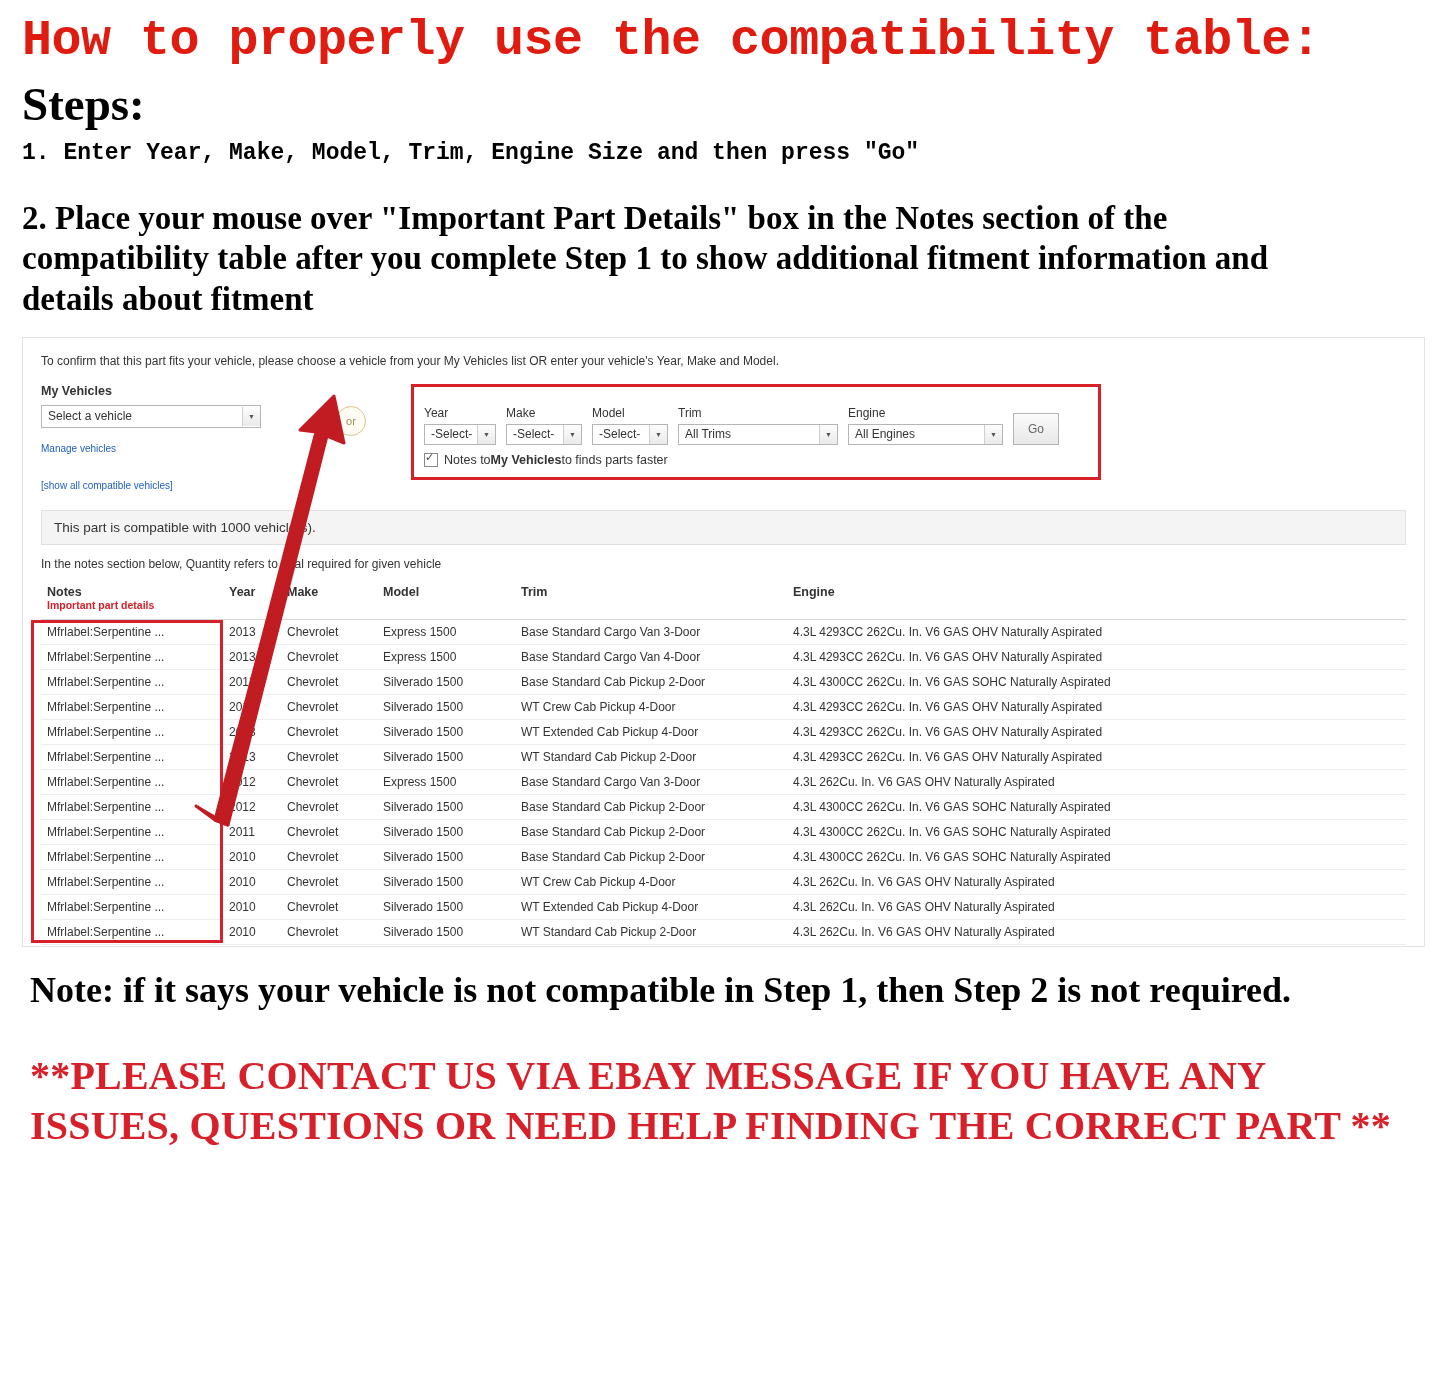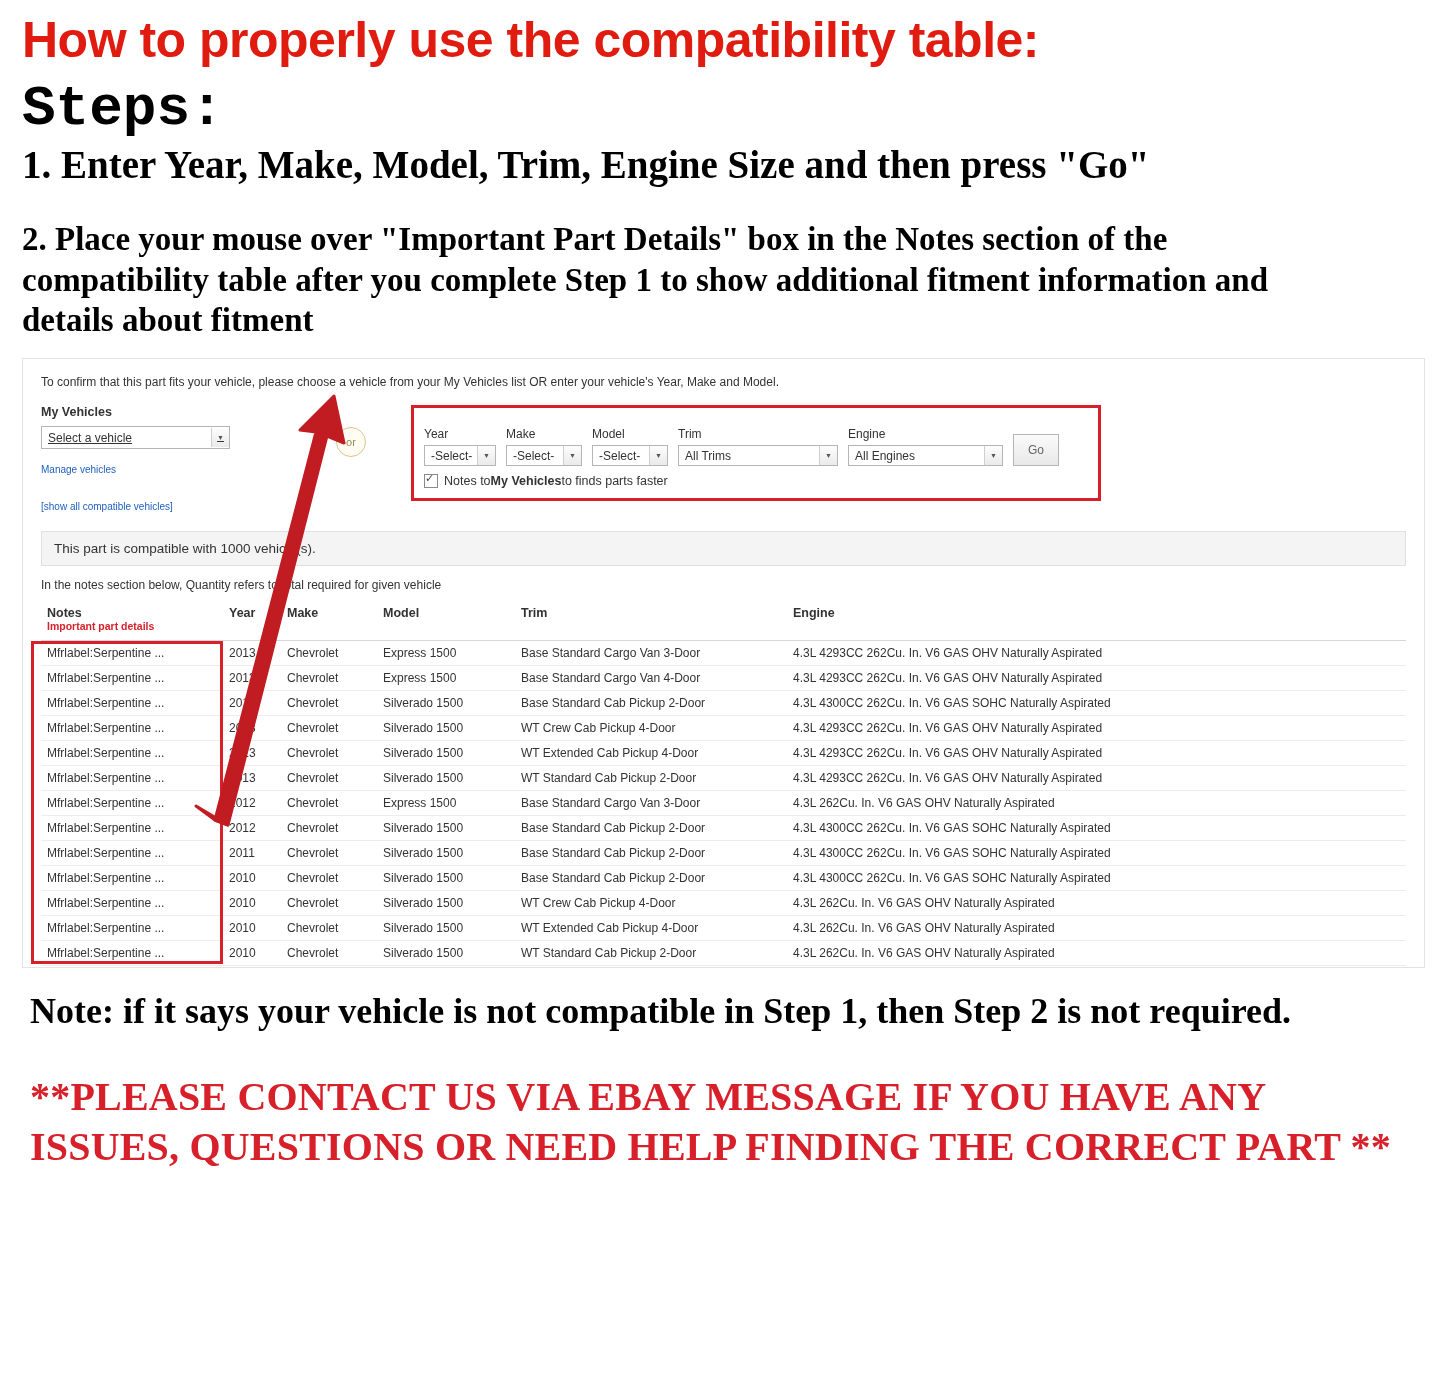--- a/index.html
+++ b/index.html
@@ -19,41 +19,41 @@
     position: relative;
     width: 1445px;
     height: 1393px;
   }
 
   
   .instructions {
     padding: 14px 18px 0 22px;
   }
   .headline {
-    font-family: Liberation Sans, sans-serif;
+    font-family: Liberation Mono, monospace;
     font-weight: bold;
     font-size: 50px;
     color: #e01b10;
     line-height: 1.06;
     letter-spacing: -0.5px;
     margin: 0 0 12px 0;
   }
   .steps-word {
-    font-family: Liberation Mono, monospace;
-    font-weight: bold;
-    font-size: 56px;
+    font-family: Liberation Serif, serif;
+    font-weight: bold;
+    font-size: 47px;
     line-height: 1.1;
     margin: 4px 0 2px 0;
   }
   .step1 {
-    font-family: Liberation Serif, serif;
-    font-weight: bold;
-    font-size: 39px;
+    font-family: Liberation Mono, monospace;
+    font-weight: bold;
+    font-size: 23px;
     line-height: 1.15;
-    margin: 2px 0 0 0;
+    margin: 9px 0 0 0;
   }
   .step2 {
     font-family: "Liberation Serif", serif;
     font-weight: bold;
     font-size: 33px;
     line-height: 1.22;
     margin: 32px 0 0 0;
     max-width: 1340px;
   }
 
@@ -113,21 +113,21 @@
     height: 19px;
     border-left: 1px solid #cfcfcf;
     background: linear-gradient(#fdfdfd, #eaeaea);
     display: flex;
     align-items: center;
     justify-content: center;
     font-size: 7px;
     color: #555;
     margin-left: 4px;
   }
-  .myveh .select-box { width: 189px; height: 23px; text-decoration: underline; }
+  .myveh .select-box { width: 220px; height: 23px; }
   .link {
     color: #1f5fbf;
     font-size: 10px;
     text-decoration: none;
     display: inline-block;
   }
   .manage { margin-top: 12px; }
   .showall { margin-top: 22px; }
 
   .or-wrap {

